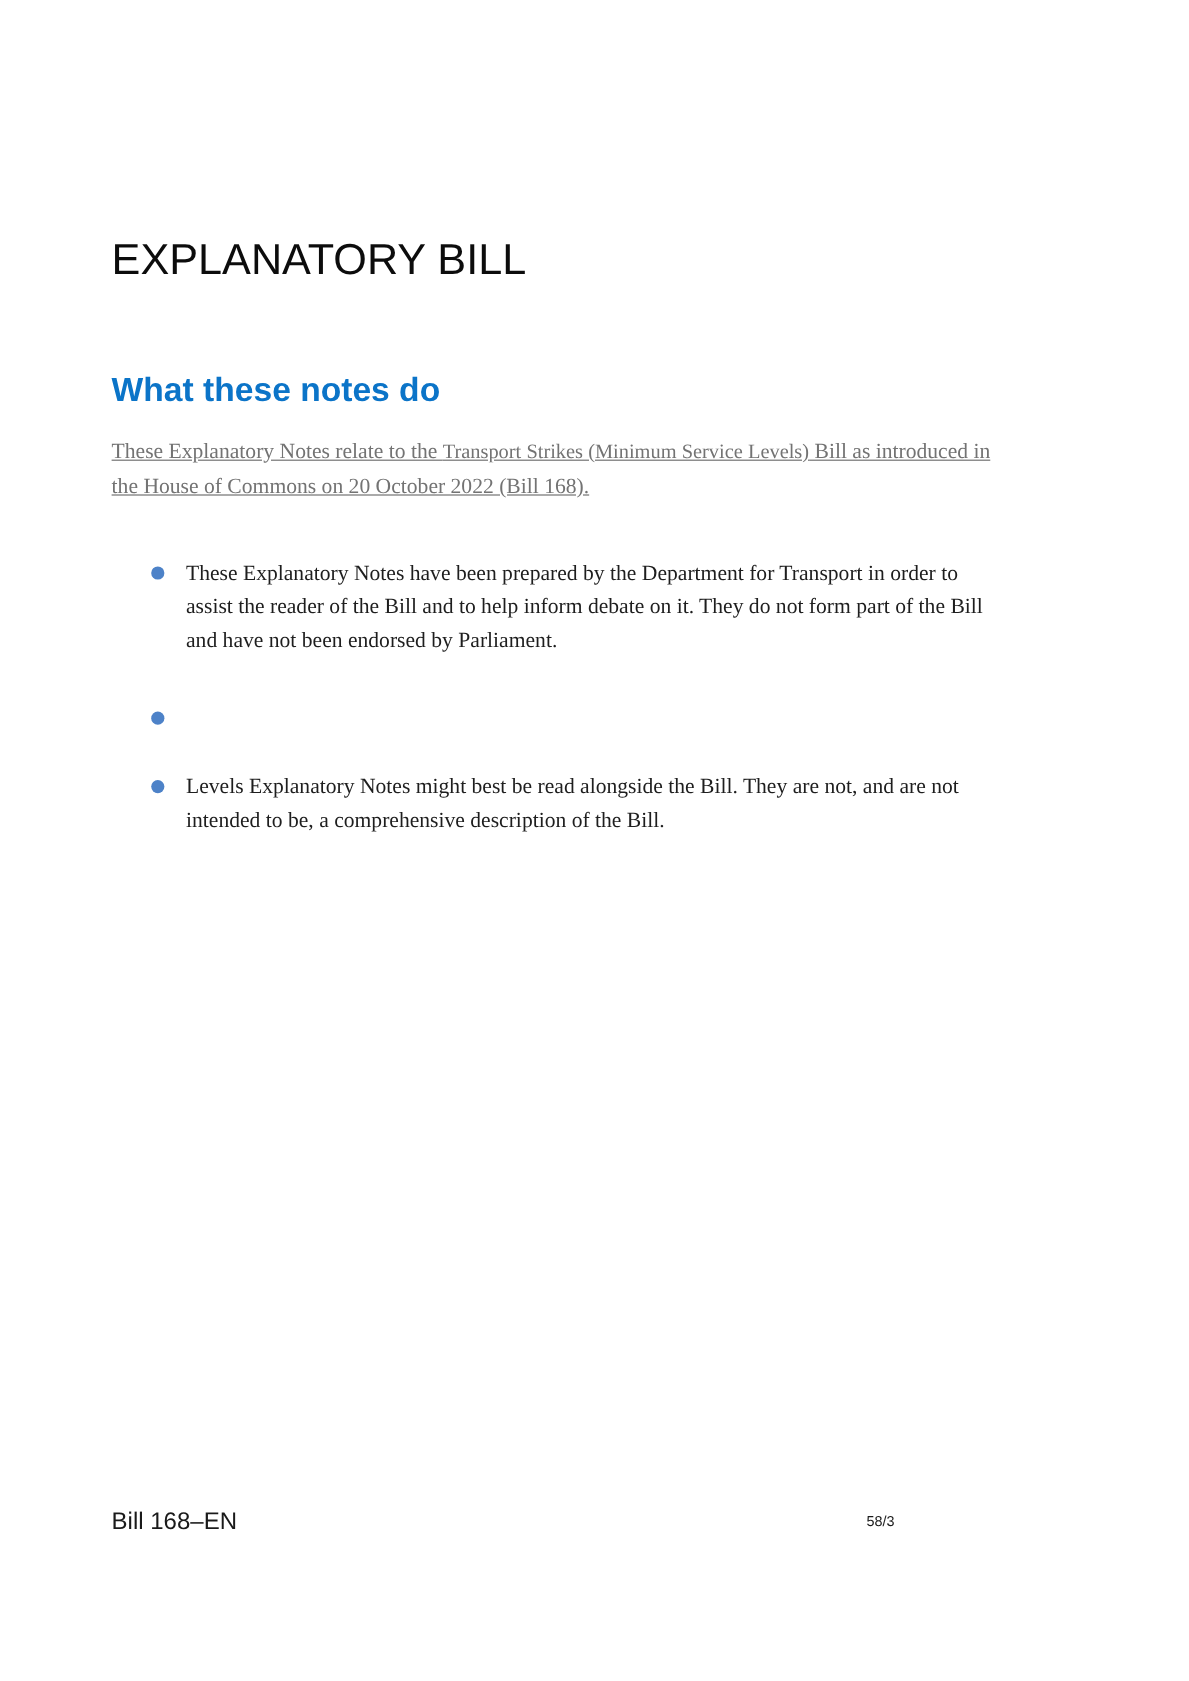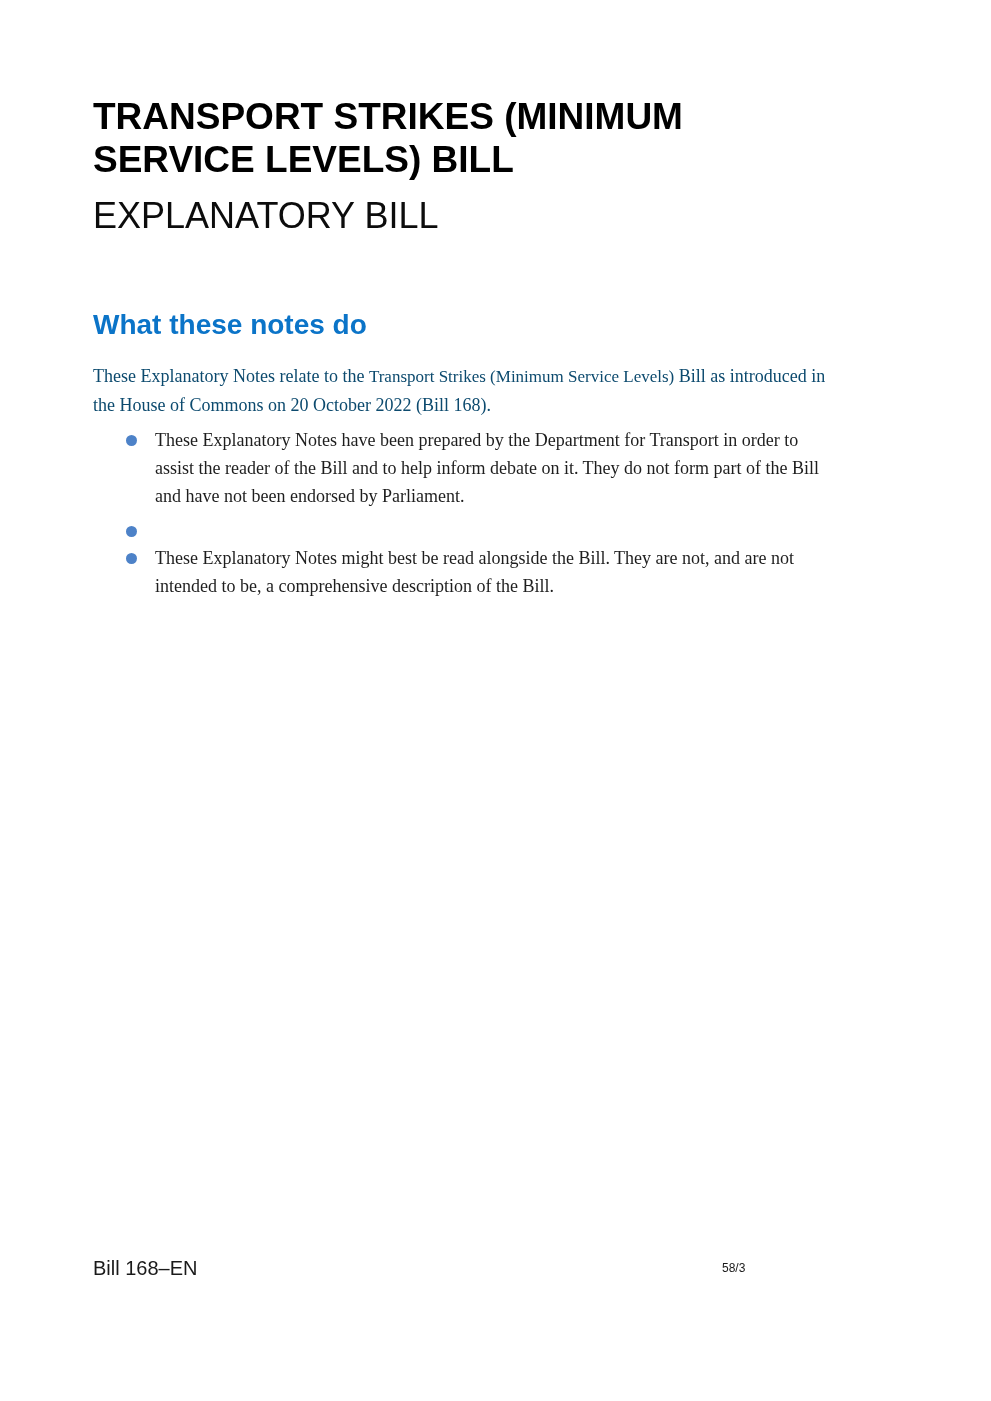--- a/index.html
+++ b/index.html
@@ -57,38 +57,40 @@
   }
 
   .intro-paragraph {
     position: absolute;
     left: 93px;
     top: 362px;
     width: 890px;
     font-family: "Liberation Serif", serif;
     font-size: 18px;
     line-height: 28px;
-    color: #0c4a6e;
+    color: #737373;
     white-space: pre-line;
+    text-decoration: underline;
   }
   .intro-paragraph .bill-name {
     font-size: 17px;
   }
 
   .bullet-list {
     position: absolute;
     left: 126px;
     top: 426px;
     width: 850px;
     list-style: none;
   }
   .bullet-item {
     display: flex;
     align-items: flex-start;
     margin-bottom: 7px;
+    margin-top: 37px;
   }
   .bullet-icon {
     flex: 0 0 auto;
     width: 11px;
     height: 11px;
     border-radius: 50%;
     background: var(--bullet-blue);
     margin-top: 9px;
     margin-right: 18px;
   }
@@ -115,43 +117,41 @@
     font-size: 12px;
     line-height: 20px;
     color: #1a1a1a;
   }
 </style>
 </head>
 <body>
 
 <div class="page">
 
-  <h1 class="bill-title">TRANSPORT STRIKES (MINIMUM
-SERVICE LEVELS) BILL</h1>
 
   <div class="doc-subtitle">EXPLANATORY BILL</div>
 
   <h2 class="section-heading">What these notes do</h2>
 
   <p class="intro-paragraph"><span>These Explanatory Notes relate to the </span><span class="bill-name">Transport Strikes (Minimum Service Levels)</span><span> Bill as introduced in
 the House of Commons on 20 October 2022 (Bill 168).</span></p>
 
   <ul class="bullet-list">
     <li class="bullet-item">
       <span class="bullet-icon"></span>
       <span class="bullet-text">These Explanatory Notes have been prepared by the Department for Transport in order to
 assist the reader of the Bill and to help inform debate on it. They do not form part of the Bill
 and have not been endorsed by Parliament.</span>
     </li>
     <li class="bullet-item">
       <span class="bullet-icon"></span>
     </li>
     <li class="bullet-item">
       <span class="bullet-icon"></span>
-      <span class="bullet-text">These Explanatory Notes might best be read alongside the Bill. They are not, and are not
+      <span class="bullet-text">Levels Explanatory Notes might best be read alongside the Bill. They are not, and are not
 intended to be, a comprehensive description of the Bill.</span>
     </li>
   </ul>
 
   <span class="footer-bill-number">Bill 168–EN</span>
 
   <span class="footer-page-number">58/3</span>
 
 </div>
 

